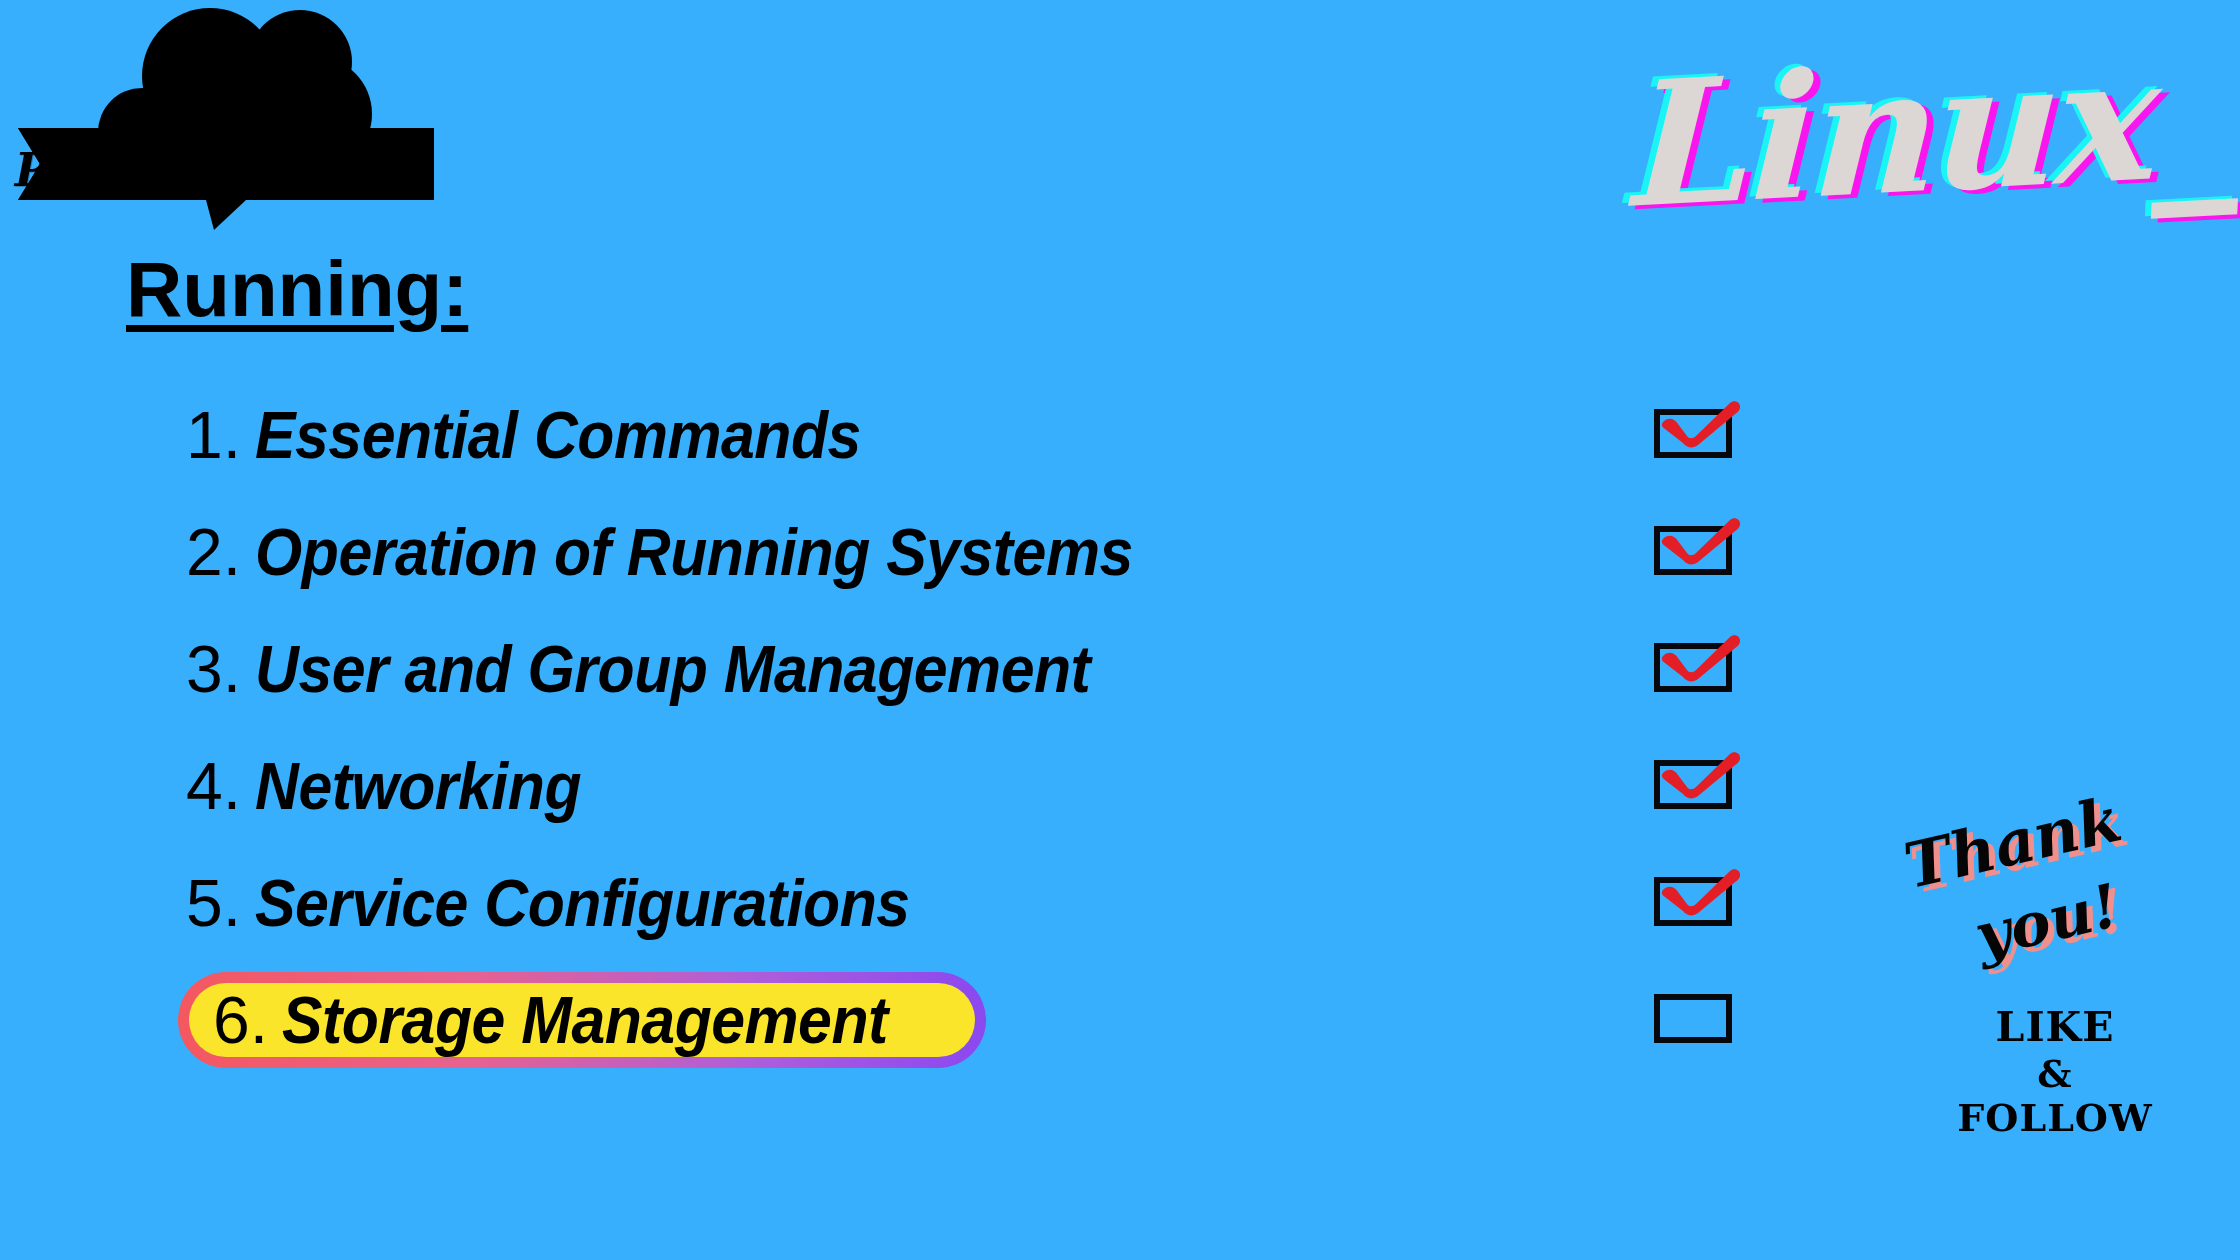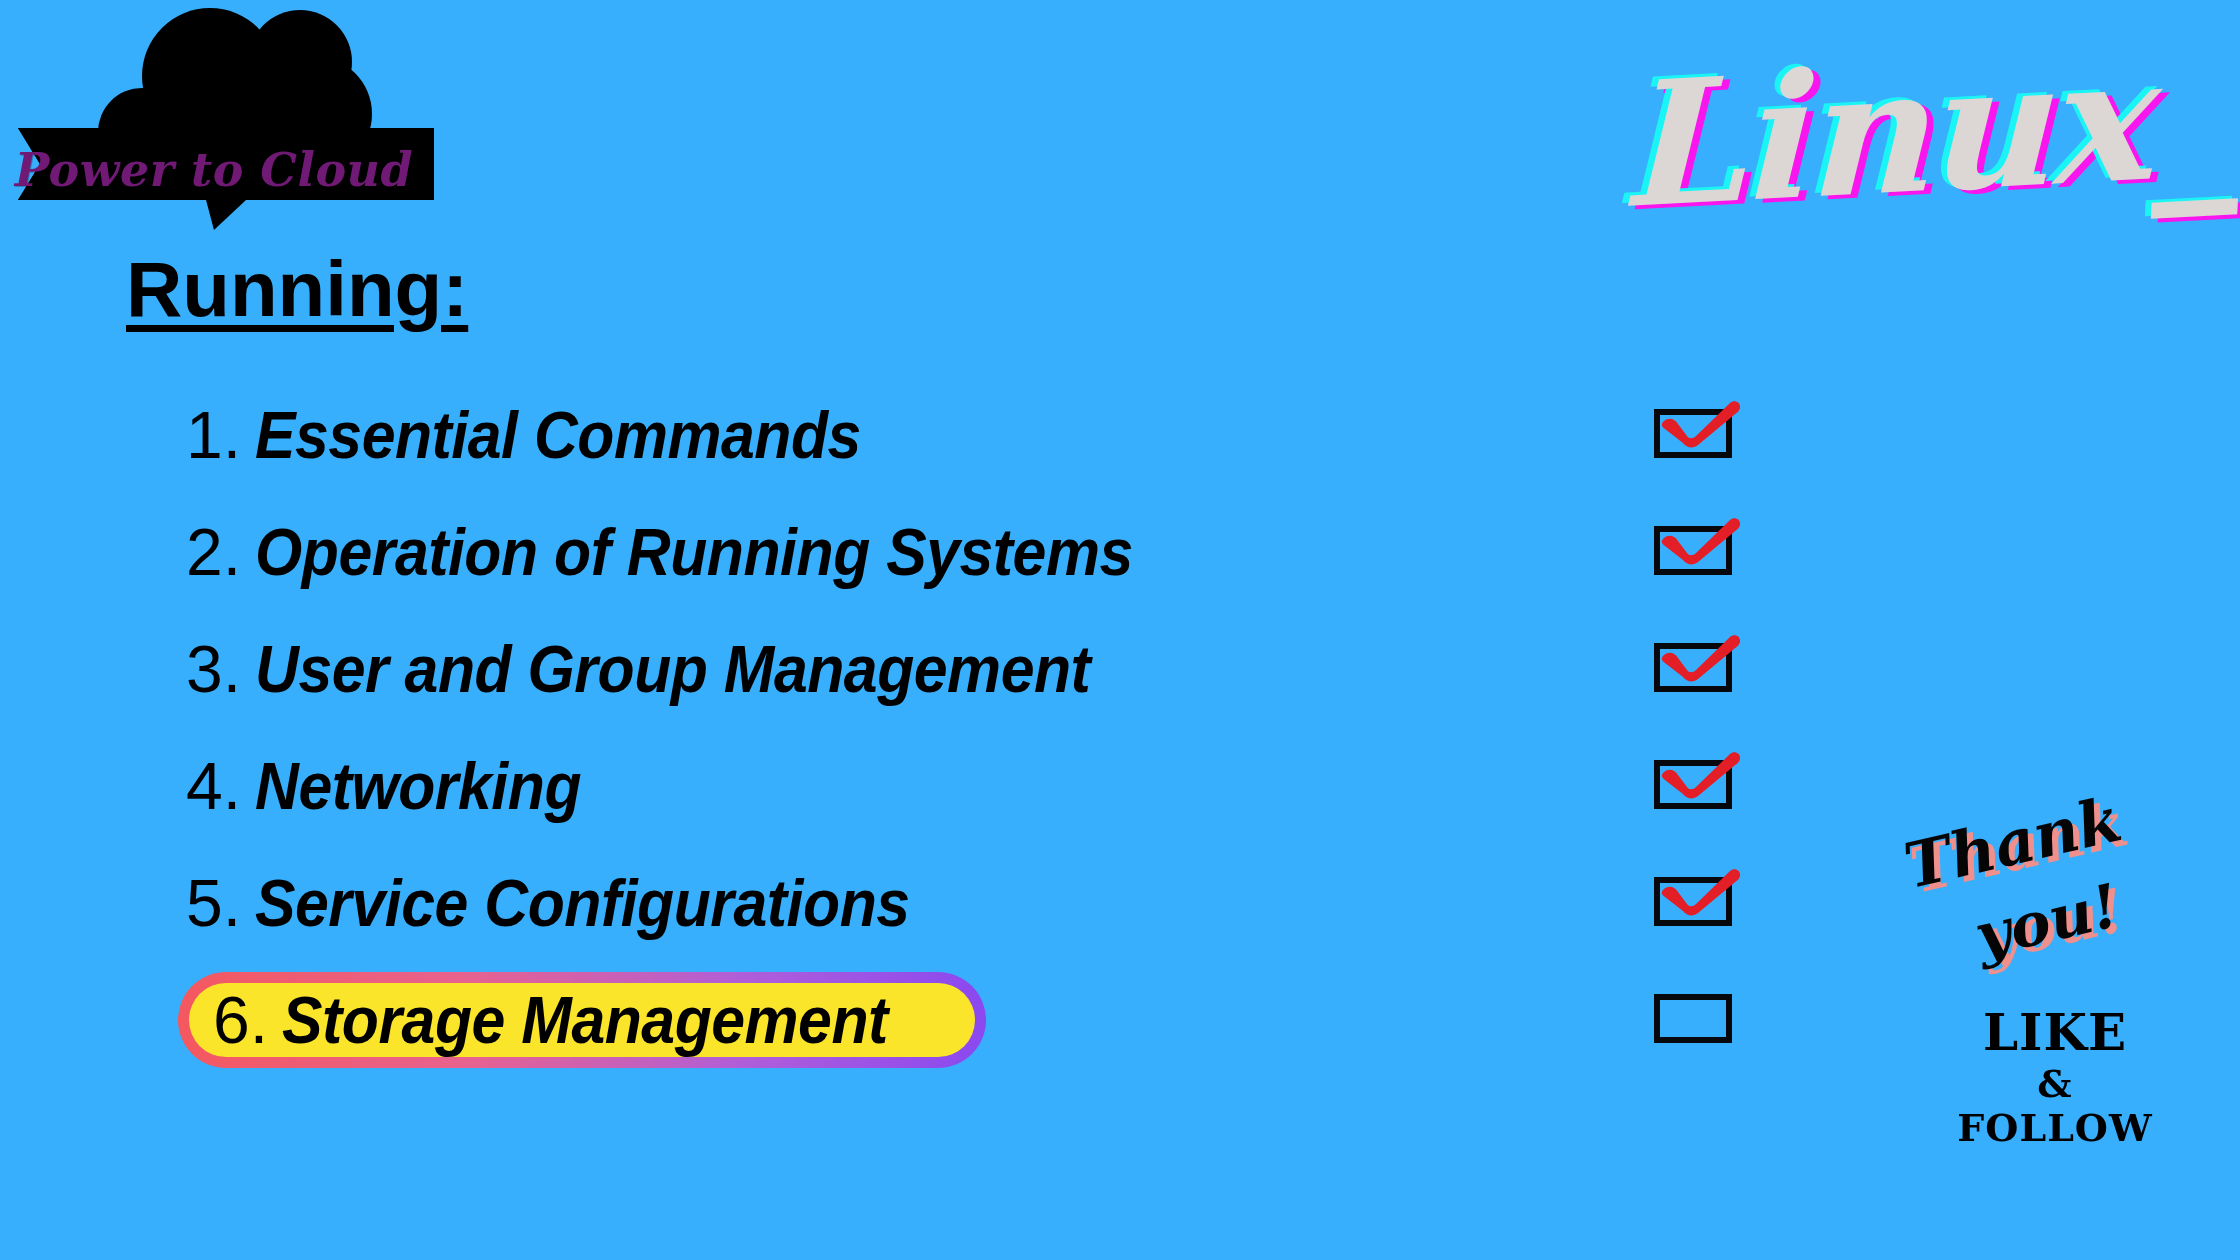--- a/index.html
+++ b/index.html
@@ -25,21 +25,21 @@
     width: 420px;
     height: 230px;
   }
   #logo svg { display: block; width: 100%; height: 100%; }
   .banner-text {
     position: absolute;
     left: 0;
     top: 143px;
     width: 400px;
     text-align: center;
-    color: #701a75;
+    color: #000000;
     font-family: "DejaVu Serif", serif;
     font-style: italic;
     font-weight: bold;
     font-size: 46px;
     letter-spacing: 0.5px;
     line-height: 1;
     pointer-events: none;
     text-shadow: 1px 1px 0 rgba(0,0,0,0.25);
   }
 
@@ -199,21 +199,21 @@
     transform: rotate(-13deg);
     transform-origin: left bottom;
   }
   .follow-line {
     font-family: "DejaVu Serif", serif;
     font-weight: bold;
     color: #000;
     line-height: 1.16;
     letter-spacing: 1px;
   }
-  #follow-like   { font-size: 50px; margin-top: 2px; }
+  #follow-like   { font-size: 41px; margin-top: 2px; }
   #follow-amp    { font-size: 38px; }
   #follow-follow { font-size: 38px; }
 </style>
 </head>
 <body>
 
 <div id="slide">
 
   <div id="logo">
     <svg viewBox="0 0 420 230" xmlns="http://www.w3.org/2000/svg">

